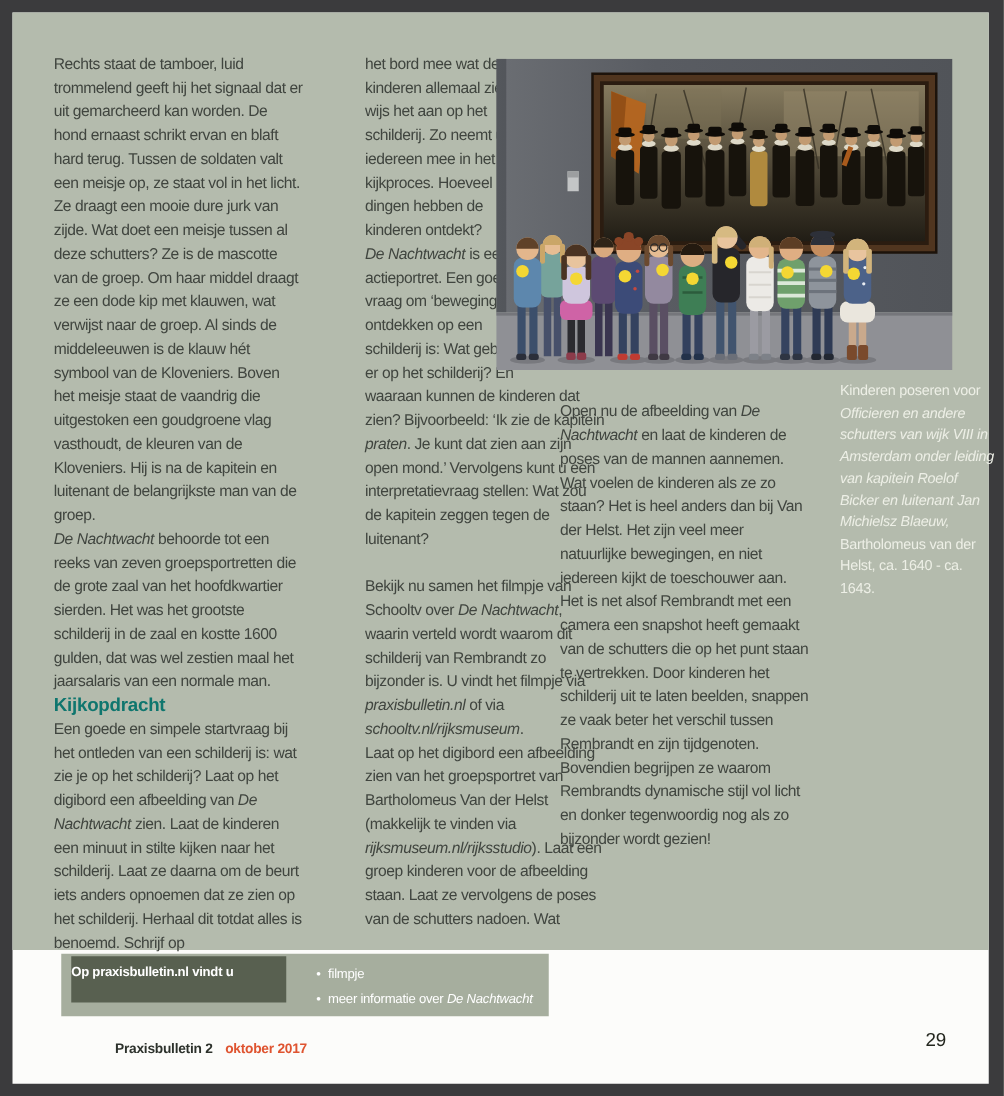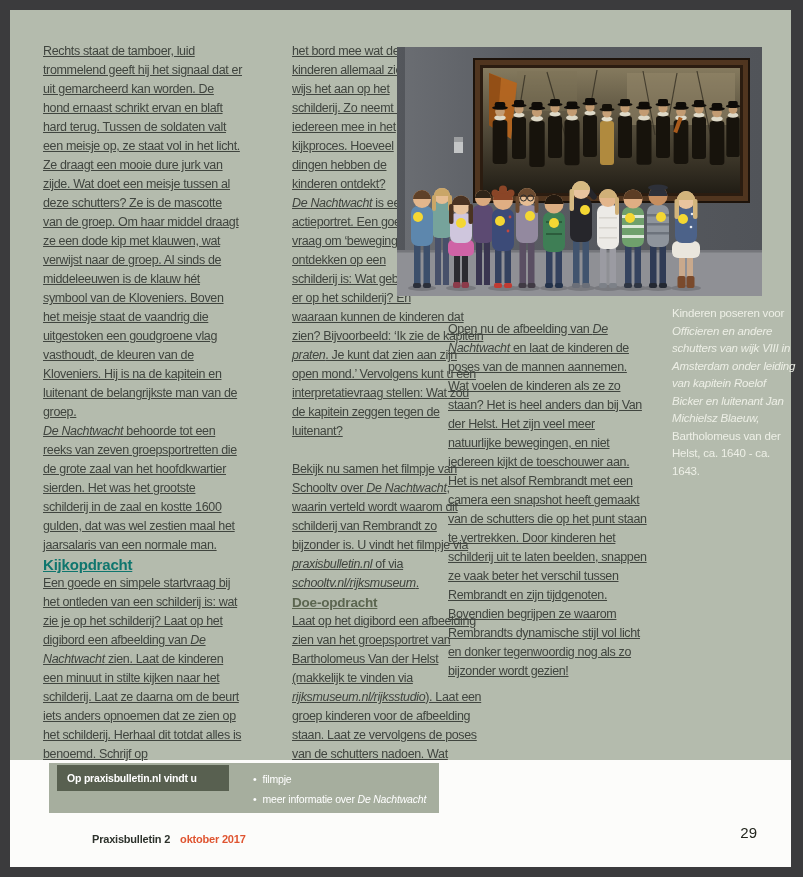--- a/index.html
+++ b/index.html
@@ -6,39 +6,39 @@
   body{
     width:803px;height:877px;position:relative;
     background:#3b3b3d;
     font-family:"Liberation Sans",sans-serif;
     overflow:hidden;
   }
   .page{position:absolute;left:10px;top:10px;width:781px;height:857px;background:#fcfcfa;}
   .panel{position:absolute;left:0;top:0;width:781px;height:750px;background:#b4bbad;}
 
   .col{position:absolute;font-size:12.5px;line-height:19px;letter-spacing:-0.35px;color:#40453f;}
-  .col p{margin:0;text-decoration:underline;}
+  .col p{margin:0;}
   .col p.gap{margin-top:19px;}
   .col i{font-style:italic;}
   #col1{left:33px;top:32px;width:199px;}
   #col2{left:238px;top:32px;width:193px;margin-left:44px;}
   #col3{left:438px;top:291px;width:201px;}
   .h-yellow{color:#0f766e;font-weight:bold;font-size:15px;letter-spacing:-0.2px;margin:13px 0 2px;}
   .h-olive{color:#5c6650;font-weight:bold;font-size:13.5px;letter-spacing:-0.2px;margin:19px 0 2px;}
   .spacer{float:right;width:54px;height:262px;}
 
   .photo{position:absolute;left:387px;top:37px;width:365px;height:249px;}
   .photo svg{display:block;width:100%;height:100%;}
 
   .caption{position:absolute;left:662px;top:295px;width:124px;font-size:11.5px;line-height:17.5px;letter-spacing:-0.2px;color:#edefe6;}
   .caption i{font-style:italic;}
 
   .band{position:absolute;left:39px;top:753px;width:390px;height:50px;background:#a6ae9e;}
-  .band-label{position:absolute;left:8px;top:2px;width:172px;height:26px;background:#586050;color:#fff;
-    font-size:10.5px;font-weight:bold;line-height:26px;padding-left:10px;box-sizing:border-box;letter-spacing:-0.2px;}
+  .band-label{position:absolute;left:8px;top:2px;width:172px;height:37px;background:#586050;color:#fff;
+    font-size:10.5px;font-weight:bold;line-height:26px;padding-left:0;box-sizing:border-box;letter-spacing:-0.2px;}
   .band-items{position:absolute;left:204px;top:6px;color:#fff;font-size:10.5px;line-height:20px;letter-spacing:-0.2px;}
   .band-items .dot{margin-right:6px;}
   .band-items i{font-style:italic;}
 
   .footer{position:absolute;left:58px;top:823px;font-size:11px;letter-spacing:-0.2px;padding-left:24px;}
   .brand{font-weight:bold;color:#2d322c;}
   .date{font-weight:bold;color:#df5430;margin-left:10px;}
   .pagenum{position:absolute;right:34px;top:814px;font-size:15px;font-weight:normal;color:#23261e;}
 </style>
 </head>
@@ -52,21 +52,20 @@
     <p><i>De Nachtwacht</i><span> behoorde tot een reeks van zeven groepsportretten die de grote zaal van het hoofdkwartier sierden. Het was het grootste schilderij in de zaal en kostte 1600 gulden, dat was wel zestien maal het jaarsalaris van een normale man.</span></p>
     <p class="h-yellow">Kijkopdracht</p>
     <p><span>Een goede en simpele startvraag bij het ontleden van een schilderij is: wat zie je op het schilderij? Laat op het digibord een afbeelding van </span><i>De Nachtwacht</i><span> zien. Laat de kinderen een minuut in stilte kijken naar het schilderij. Laat ze daarna om de beurt iets anders opnoemen dat ze zien op het schilderij. Herhaal dit totdat alles is benoemd. Schrijf op</span></p>
   </div>
 
   <div class="col" id="col2">
     <div class="spacer"></div>
     <p><span>het bord mee wat de kinderen allemaal zien en wijs het aan op het schilderij. Zo neemt u iedereen mee in het kijkproces. Hoeveel dingen hebben de kinderen ontdekt?</span></p>
     <p><i>De Nachtwacht</i><span> is een actieportret. Een goede vraag om ‘beweging’ te ontdekken op een schilderij is: Wat gebeurt er op het schilderij? En waaraan kunnen de kinderen dat zien? Bijvoorbeeld: ‘Ik zie de kapitein </span><i>praten</i><span>. Je kunt dat zien aan zijn open mond.’ Vervolgens kunt u een interpretatievraag stellen: Wat zou de kapitein zeggen tegen de luitenant?</span></p>
     <p class="gap"><span>Bekijk nu samen het filmpje van Schooltv over </span><i>De Nachtwacht</i><span>, waarin verteld wordt waarom dit schilderij van Rembrandt zo bijzonder is. U vindt het filmpje via </span><i>praxisbulletin.nl</i><span> of via </span><i>schooltv.nl/rijksmuseum</i><span>.</span></p>
-    <p class="h-olive">Doe-opdracht</p>
     <p><span>Laat op het digibord een afbeelding zien van het groepsportret van Bartholomeus Van der Helst (makkelijk te vinden via </span><i>rijksmuseum.nl/rijksstudio</i><span>). Laat een groep kinderen voor de afbeelding staan. Laat ze vervolgens de poses van de schutters nadoen. Wat</span></p>
   </div>
 
   <div class="col" id="col3">
     <p class="gap"><span>Open nu de afbeelding van </span><i>De Nachtwacht</i><span> en laat de kinderen de poses van de mannen aannemen. Wat voelen de kinderen als ze zo staan? Het is heel anders dan bij Van der Helst. Het zijn veel meer natuurlijke bewegingen, en niet iedereen kijkt de toeschouwer aan. Het is net alsof Rembrandt met een camera een snapshot heeft gemaakt van de schutters die op het punt staan te vertrekken. Door kinderen het schilderij uit te laten beelden, snappen ze vaak beter het verschil tussen Rembrandt en zijn tijdgenoten. Bovendien begrijpen ze waarom Rembrandts dynamische stijl vol licht en donker tegenwoordig nog als zo bijzonder wordt gezien!</span></p>
   </div>
 
   <div class="photo">
     <svg viewBox="0 0 365 249" preserveAspectRatio="none">
       <defs>

